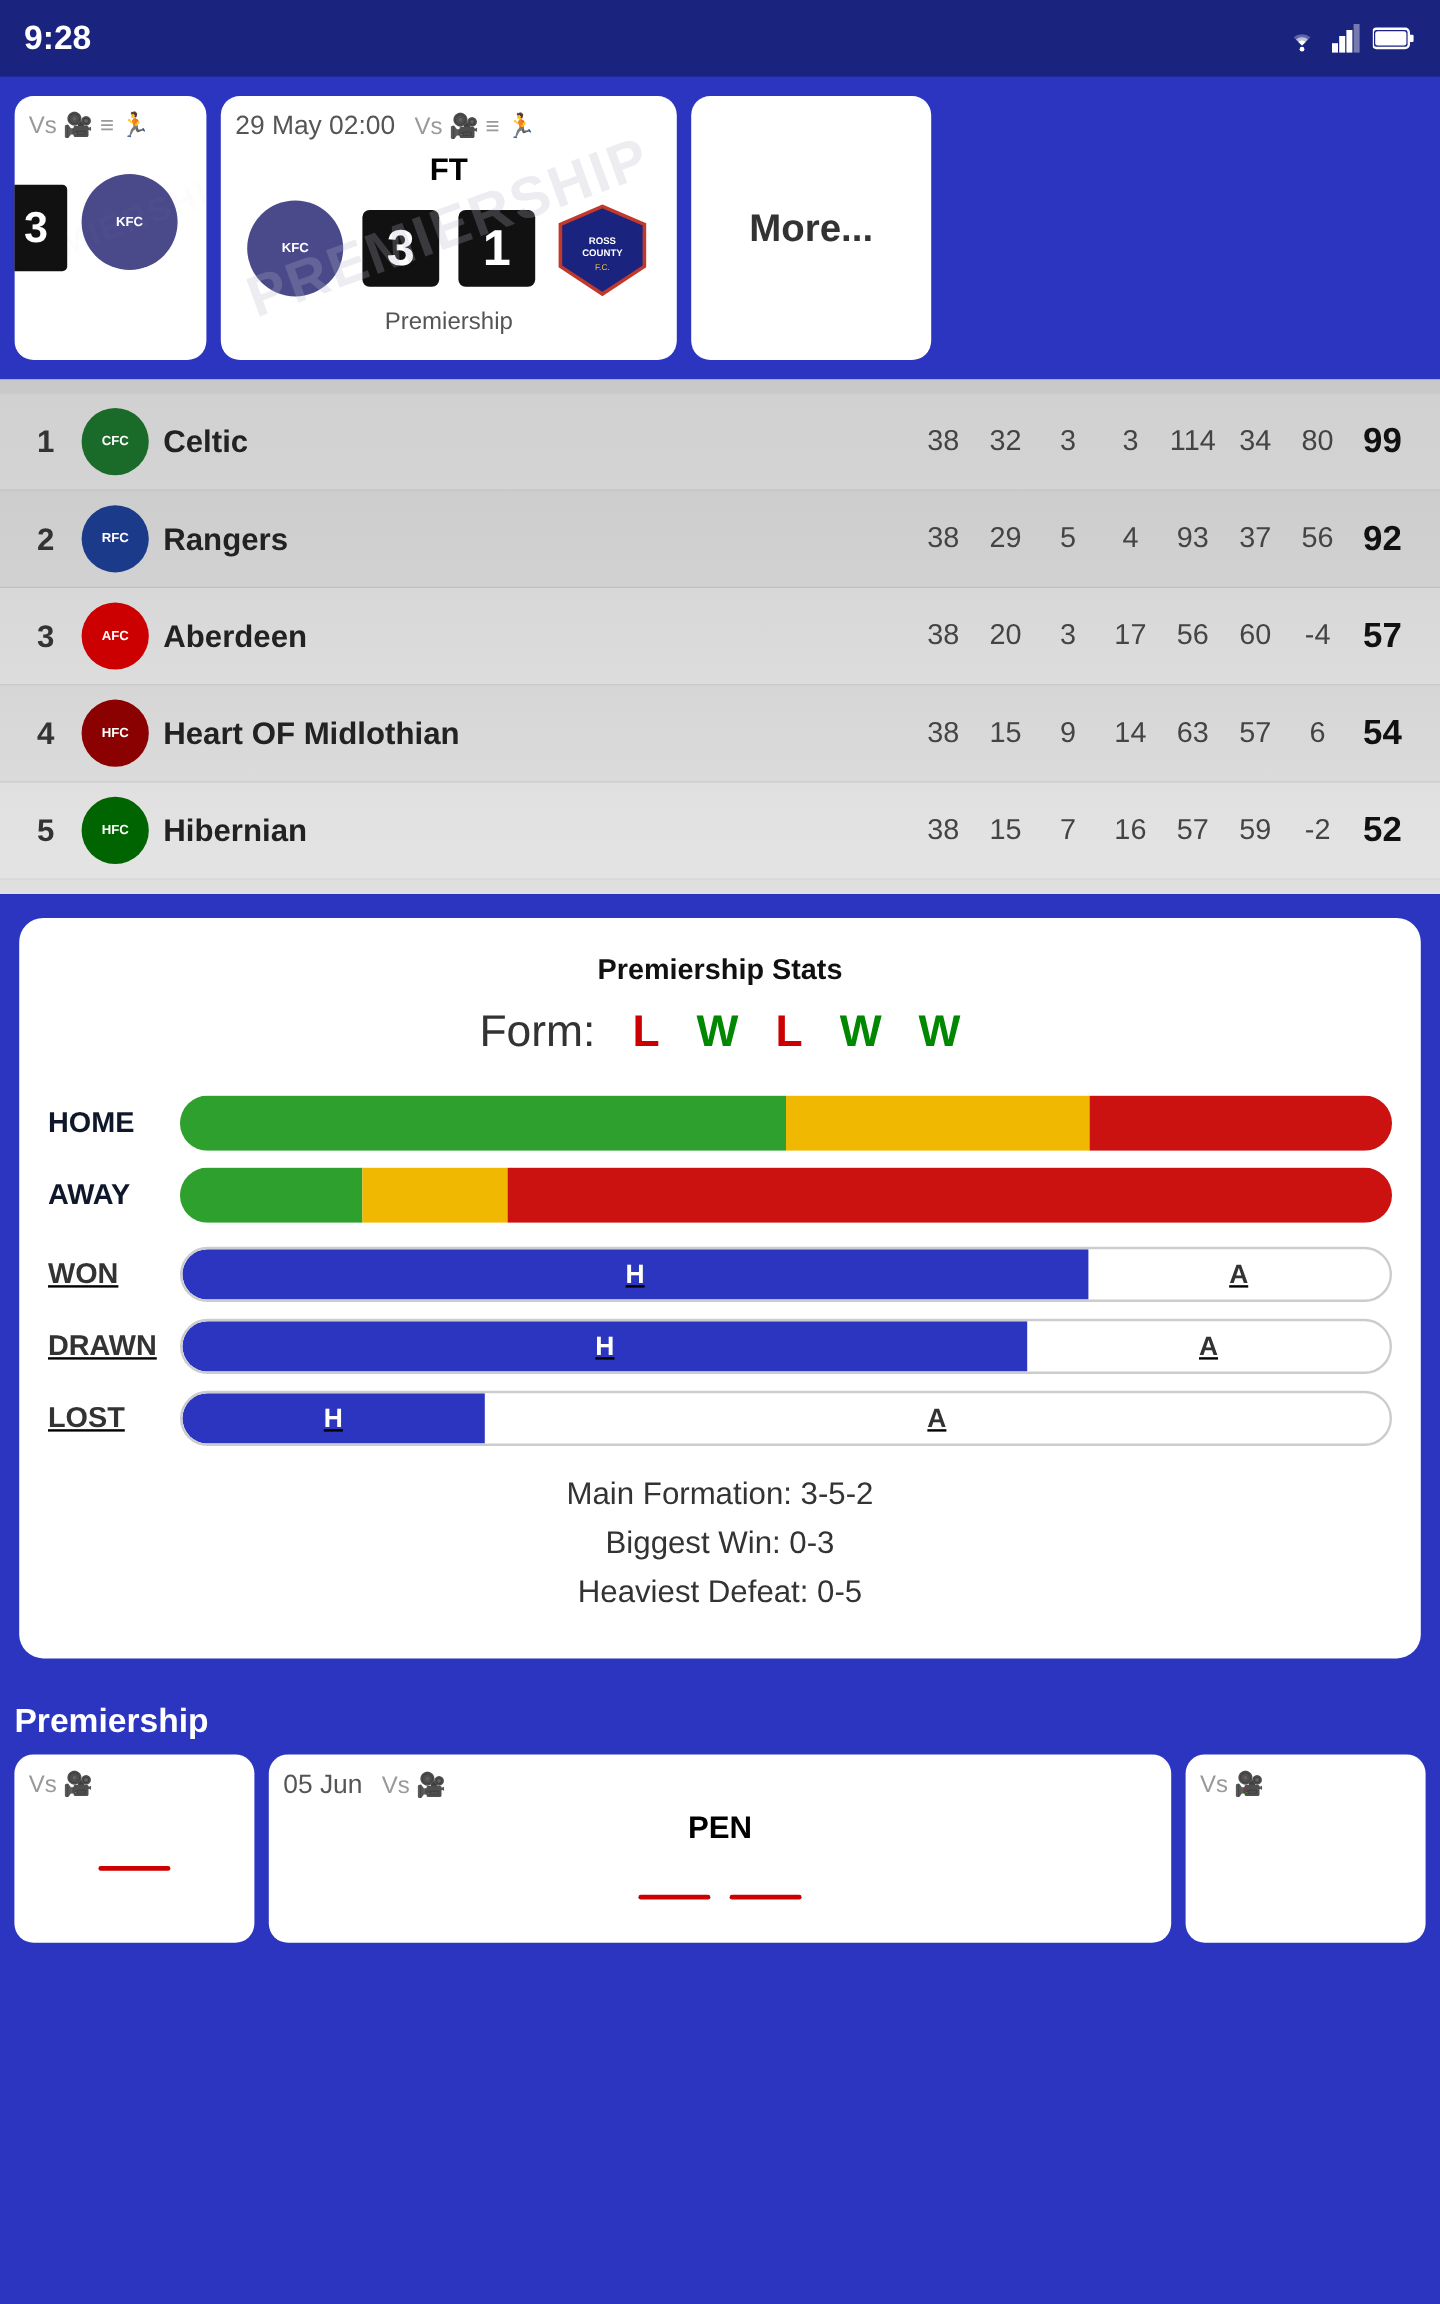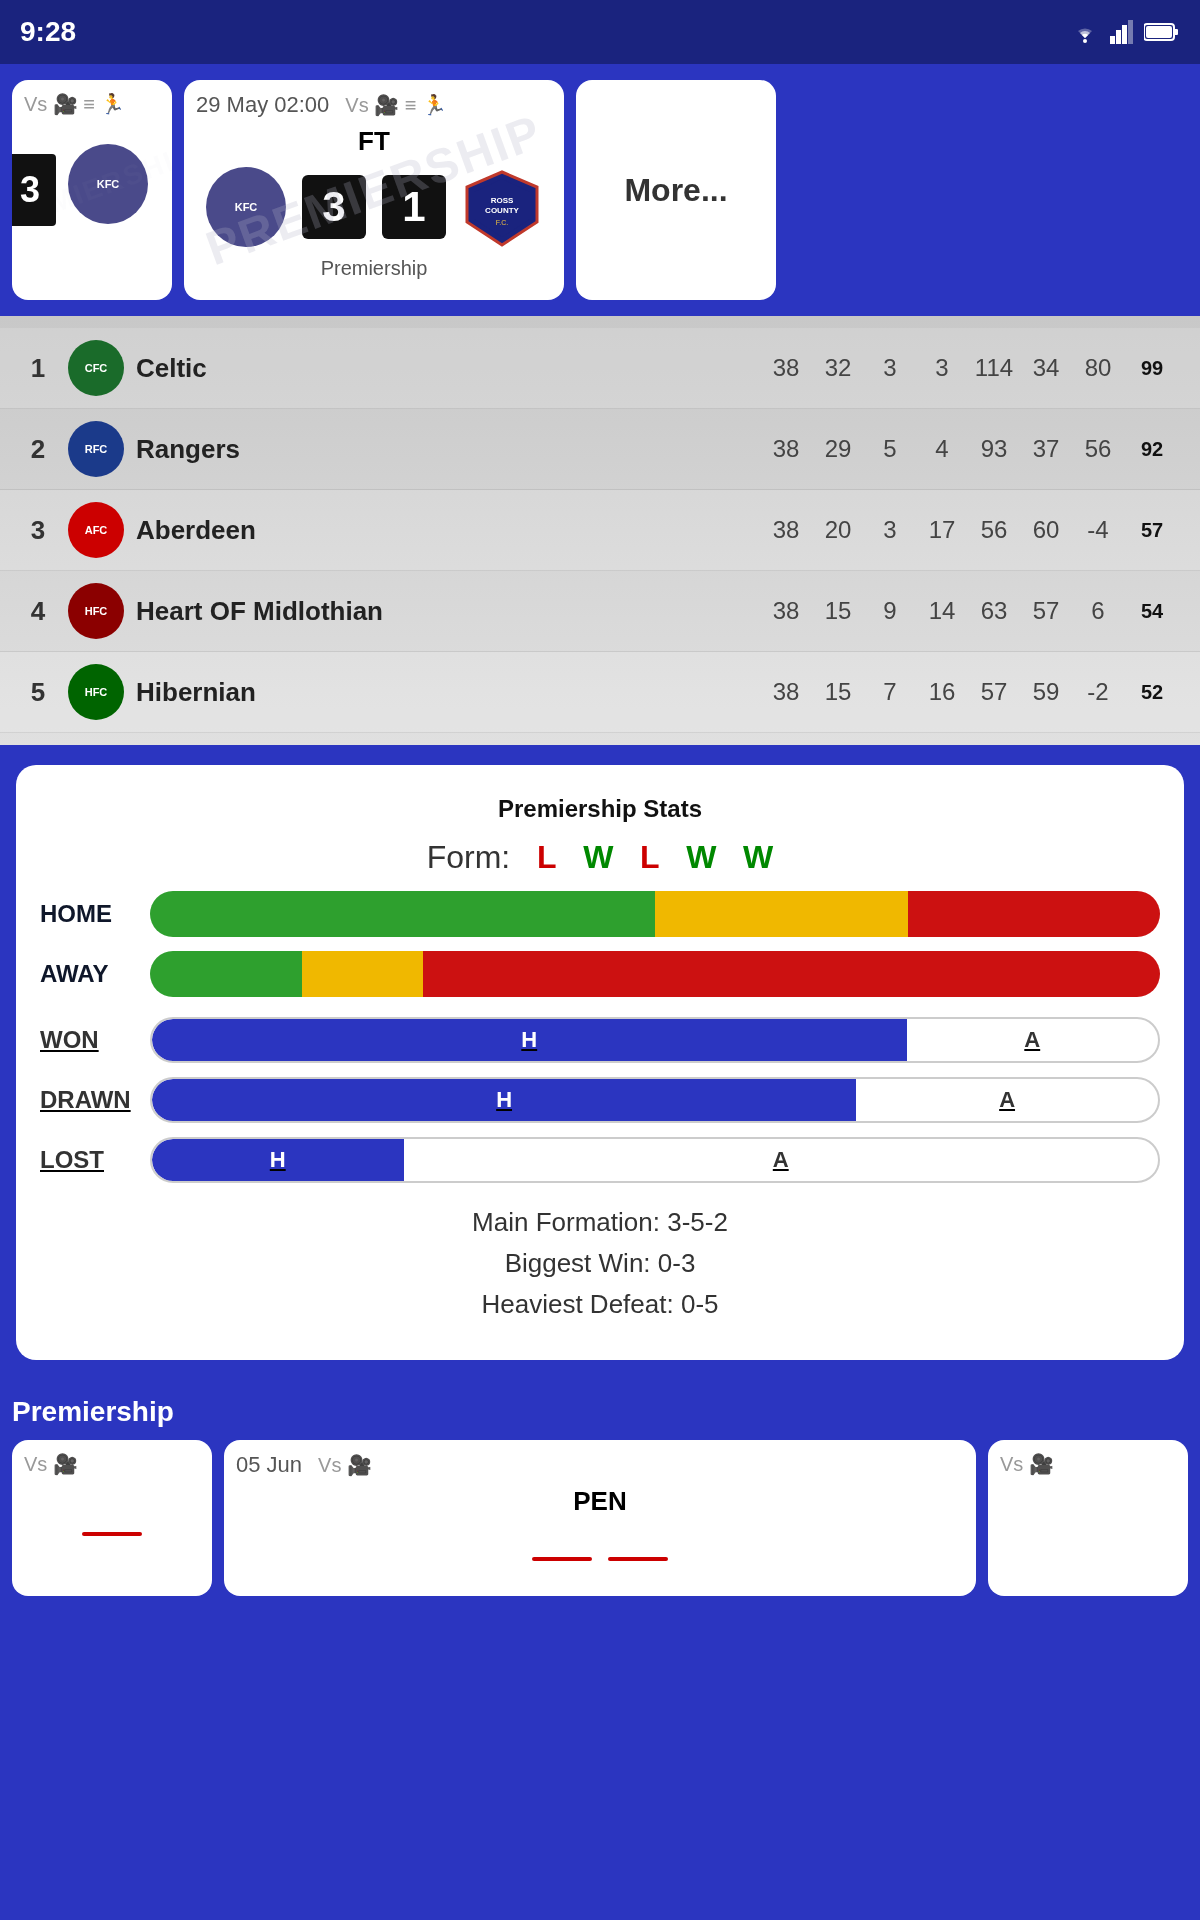--- a/index.html
+++ b/index.html
@@ -160,21 +160,21 @@
       color: #222;
       flex: 1;
     }
     .stat-col {
       font-size: 24px;
       color: #444;
       width: 52px;
       text-align: center;
     }
     .stat-col-bold {
-      font-size: 20px;
+      font-size: 29px;
       font-weight: bold;
       color: #111;
       width: 56px;
       text-align: center;
     }
 
     
     .stats-card {
       background: white;
       margin: 20px 16px;
@@ -183,22 +183,22 @@
     }
     .stats-title {
       text-align: center;
       font-size: 24px;
       font-weight: bold;
       margin-bottom: 16px;
       color: #111;
     }
     .form-line {
       text-align: center;
-      font-size: 32px;
-      margin-bottom: 15px;
+      font-size: 37px;
+      margin-bottom: 32px;
       color: #333;
     }
     .form-letter {
       font-weight: bold;
     }
     .form-l { color: #cc0000; }
     .form-w { color: #008800; }
 
     .bar-row {
       display: flex;

